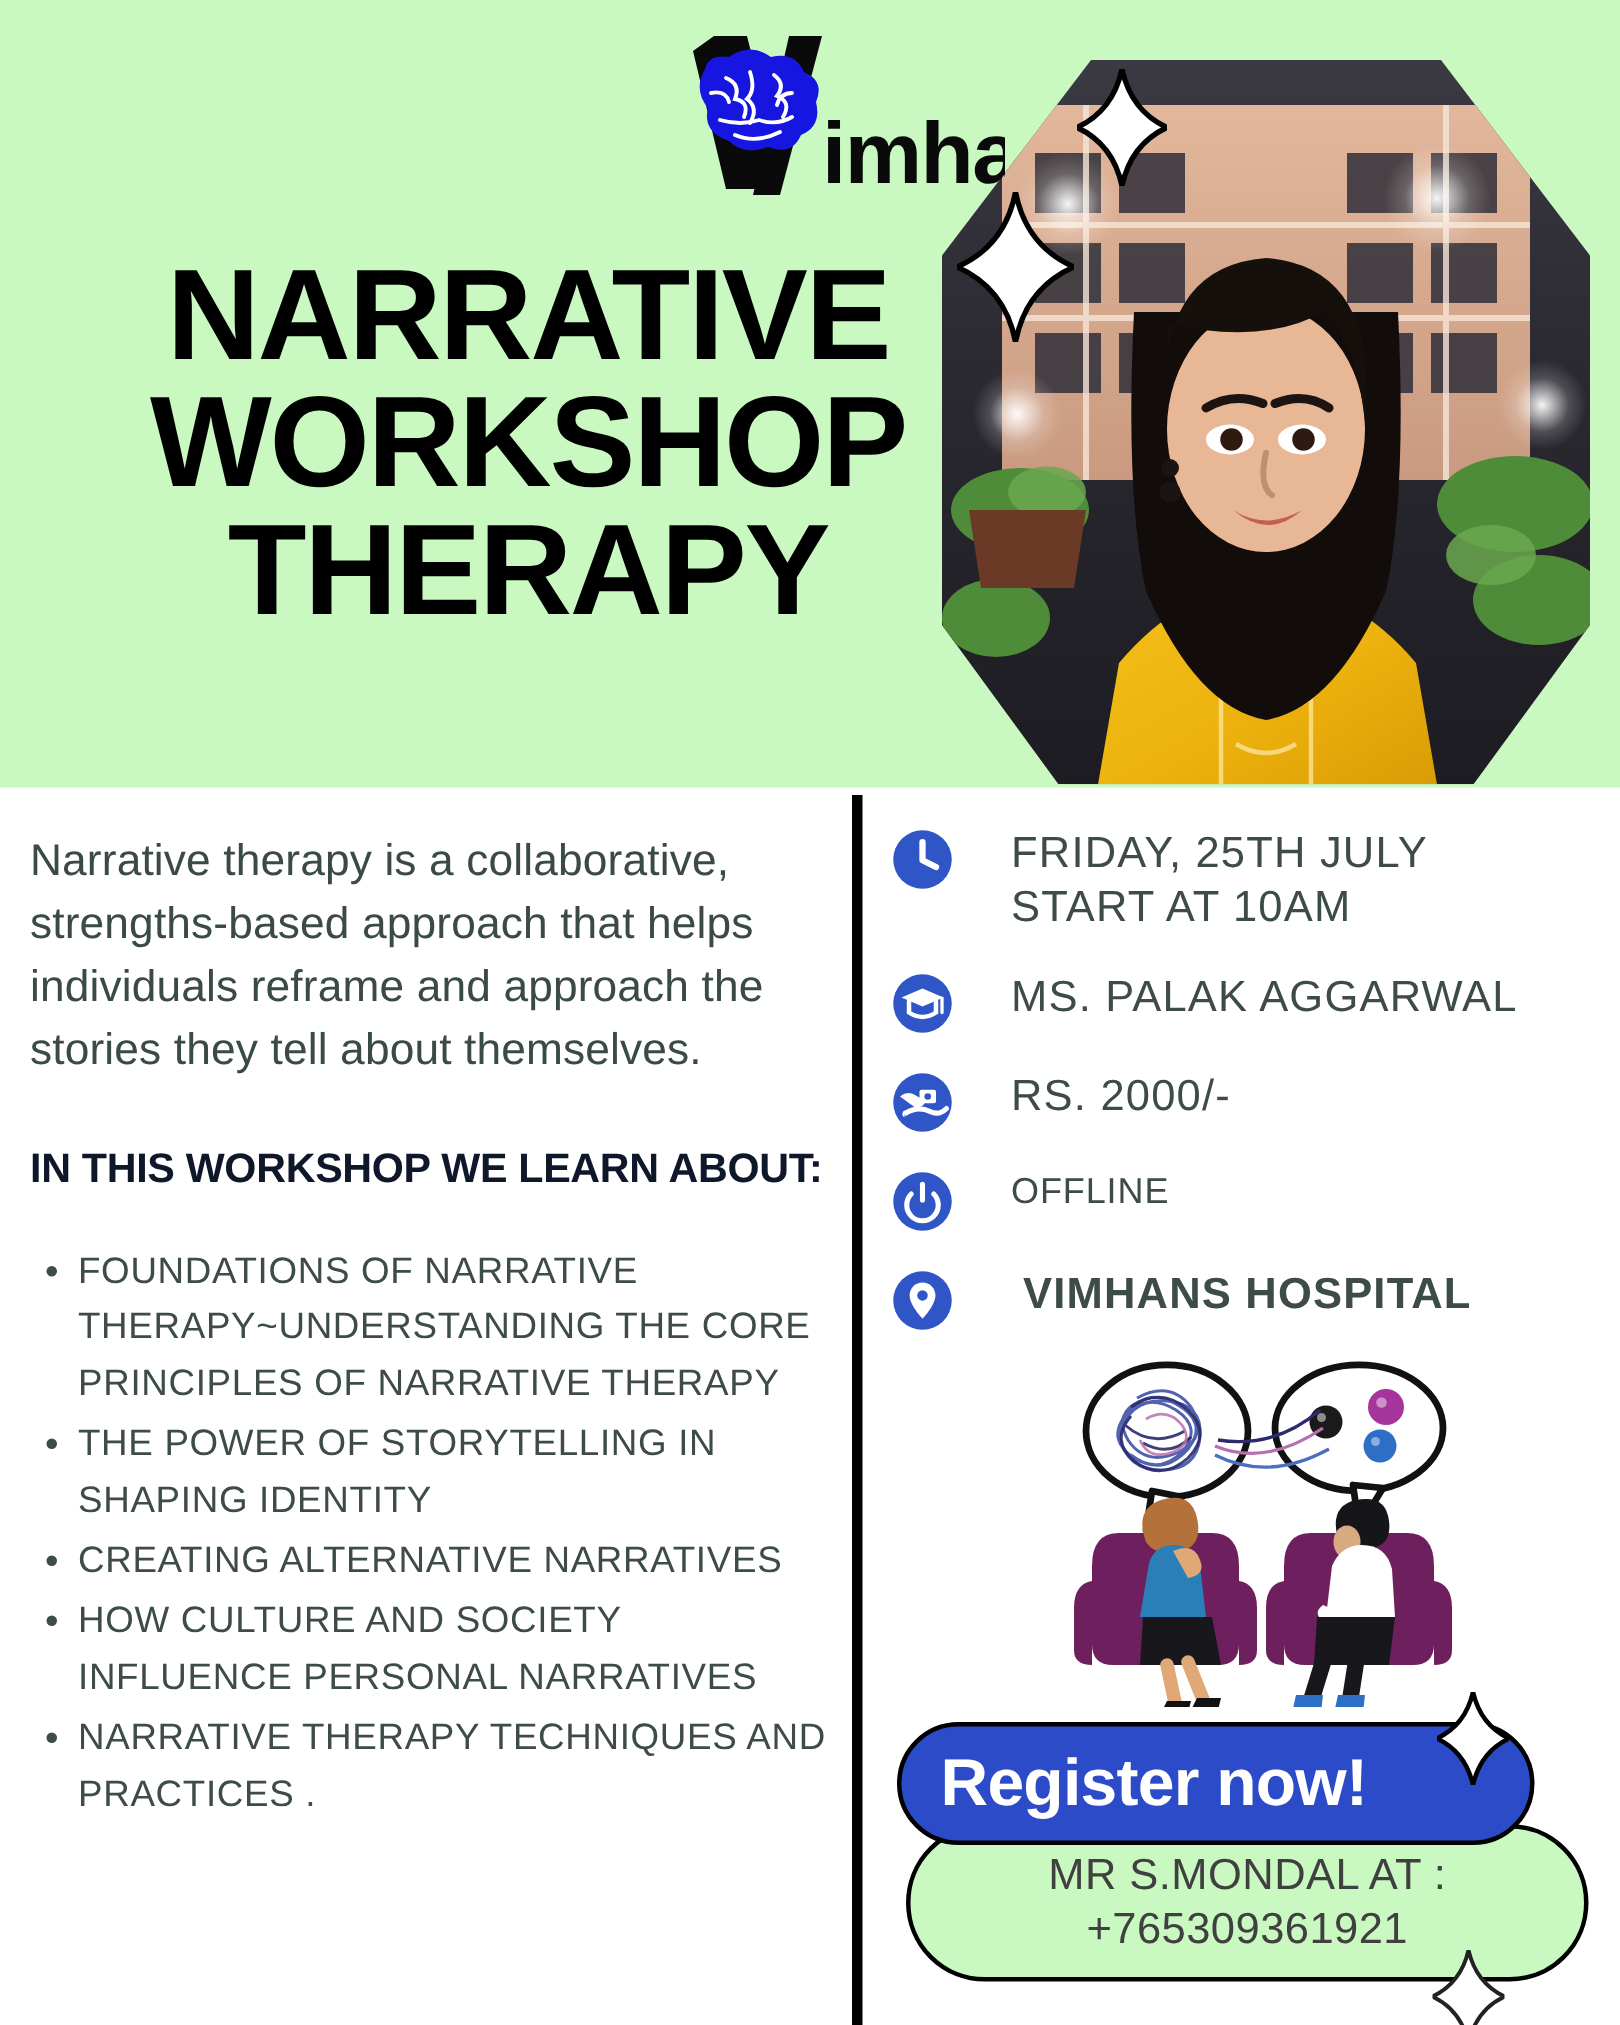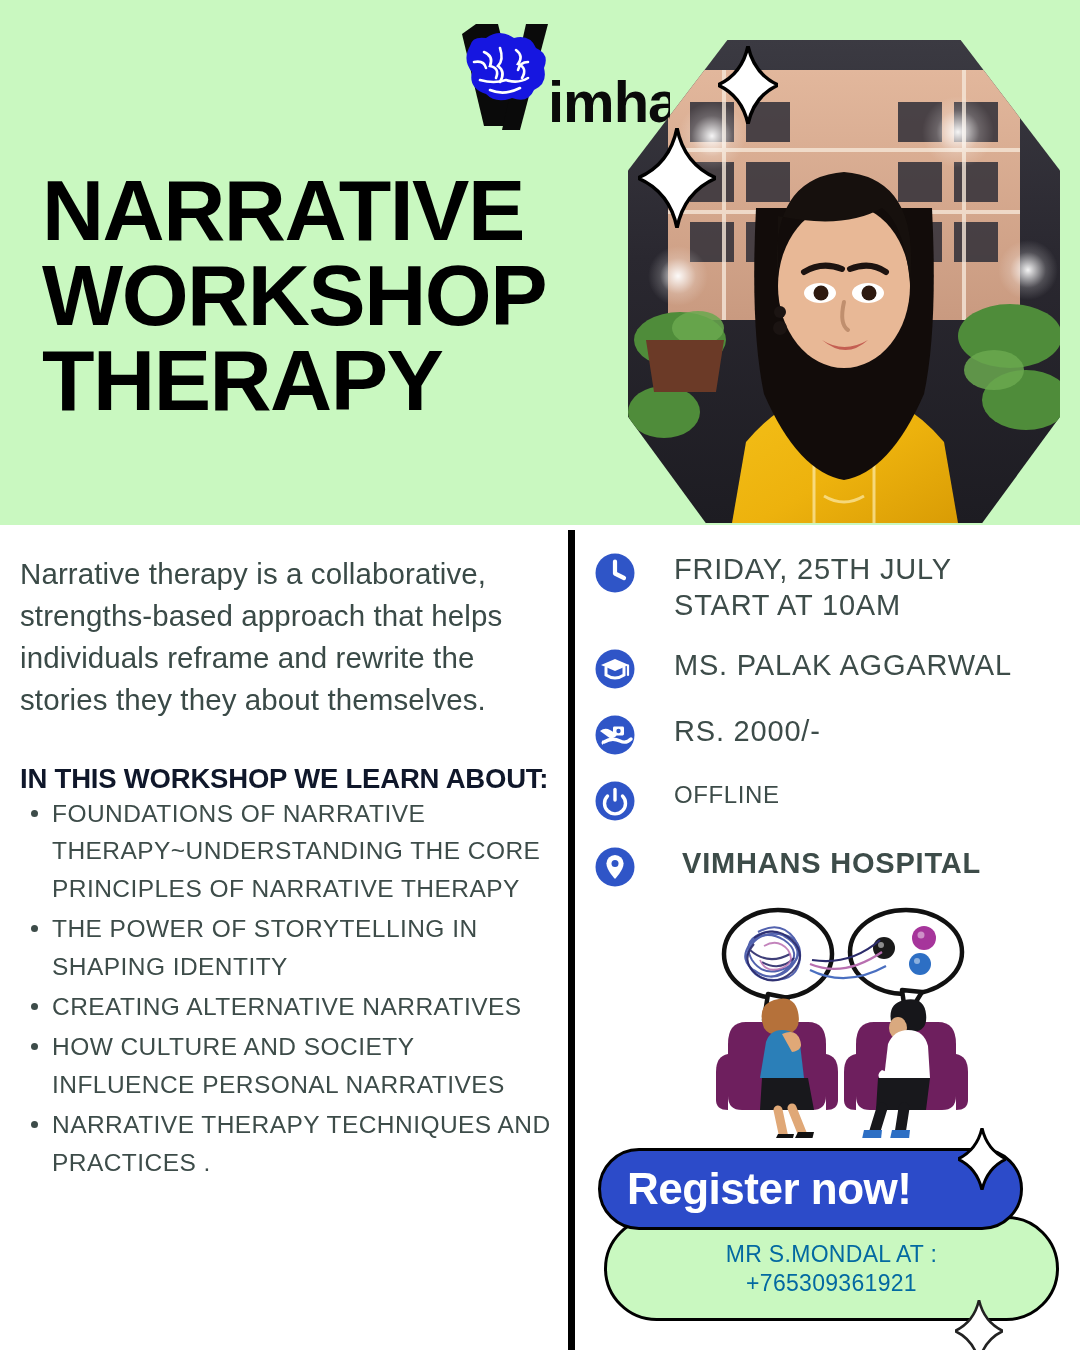--- a/index.html
+++ b/index.html
@@ -63,20 +63,21 @@
     top: 168px;
     width: 620px;
     z-index: 5;
     color: #000000;
     font-family: "Liberation Sans", sans-serif;
     font-weight: 700;
     font-size: 86px;
     line-height: 0.99;
     letter-spacing: -1.5px;
     text-transform: uppercase;
+    text-align: center;
   }
   .title div { white-space: nowrap; }
 
   
   .divider {
     position: absolute;
     left: 568px;
     top: 530px;
     width: 7px;
     height: 820px;
@@ -100,20 +101,21 @@
   }
   .learn-head {
     margin-top: 42px;
     color: #0f172a;
     font-weight: 700;
     font-size: 27.5px;
     letter-spacing: -0.2px;
     text-transform: uppercase;
   }
   ul.topics {
+    margin-top: 34px;
     padding-left: 32px;
     list-style: none;
   }
   ul.topics li {
     position: relative;
     color: #3d4c49;
     font-size: 24.5px;
     line-height: 1.55;
     letter-spacing: 0.45px;
     text-transform: uppercase;
@@ -179,22 +181,22 @@
     background: #c9f8c0;
     border: 3.5px solid #000000;
     border-radius: 54px;
     z-index: 6;
     display: flex;
     flex-direction: column;
     align-items: center;
     justify-content: center;
   }
   .contact-line {
-    color: #0369a1;
-    font-size: 23px;
+    color: #404040;
+    font-size: 29px;
     line-height: 1.24;
     letter-spacing: 0.3px;
     text-transform: uppercase;
   }
   .contact-line.num { text-transform: none; }
 
   
   .register-btn {
     position: absolute;
     left: 598px;
@@ -361,21 +363,21 @@
 
   <div class="title">
     <div>NARRATIVE</div>
     <div>WORKSHOP</div>
     <div>THERAPY</div>
   </div>
 
   <div class="divider"></div>
 
   <div class="left-col">
-    <p class="intro">Narrative therapy is a collaborative, strengths-based approach that helps individuals reframe and rewrite the stories they they about themselves.</p>
+    <p class="intro">Narrative therapy is a collaborative, strengths-based approach that helps individuals reframe and approach the stories they tell about themselves.</p>
     <p class="learn-head">IN THIS WORKSHOP WE LEARN ABOUT:</p>
     <ul class="topics">
       <li>FOUNDATIONS OF NARRATIVE THERAPY~UNDERSTANDING THE CORE PRINCIPLES OF NARRATIVE THERAPY</li>
       <li>THE POWER OF STORYTELLING IN SHAPING IDENTITY</li>
       <li>CREATING ALTERNATIVE NARRATIVES</li>
       <li> HOW CULTURE AND SOCIETY INFLUENCE PERSONAL NARRATIVES</li>
       <li>NARRATIVE THERAPY TECHNIQUES AND PRACTICES .</li>
     </ul>
   </div>
 

